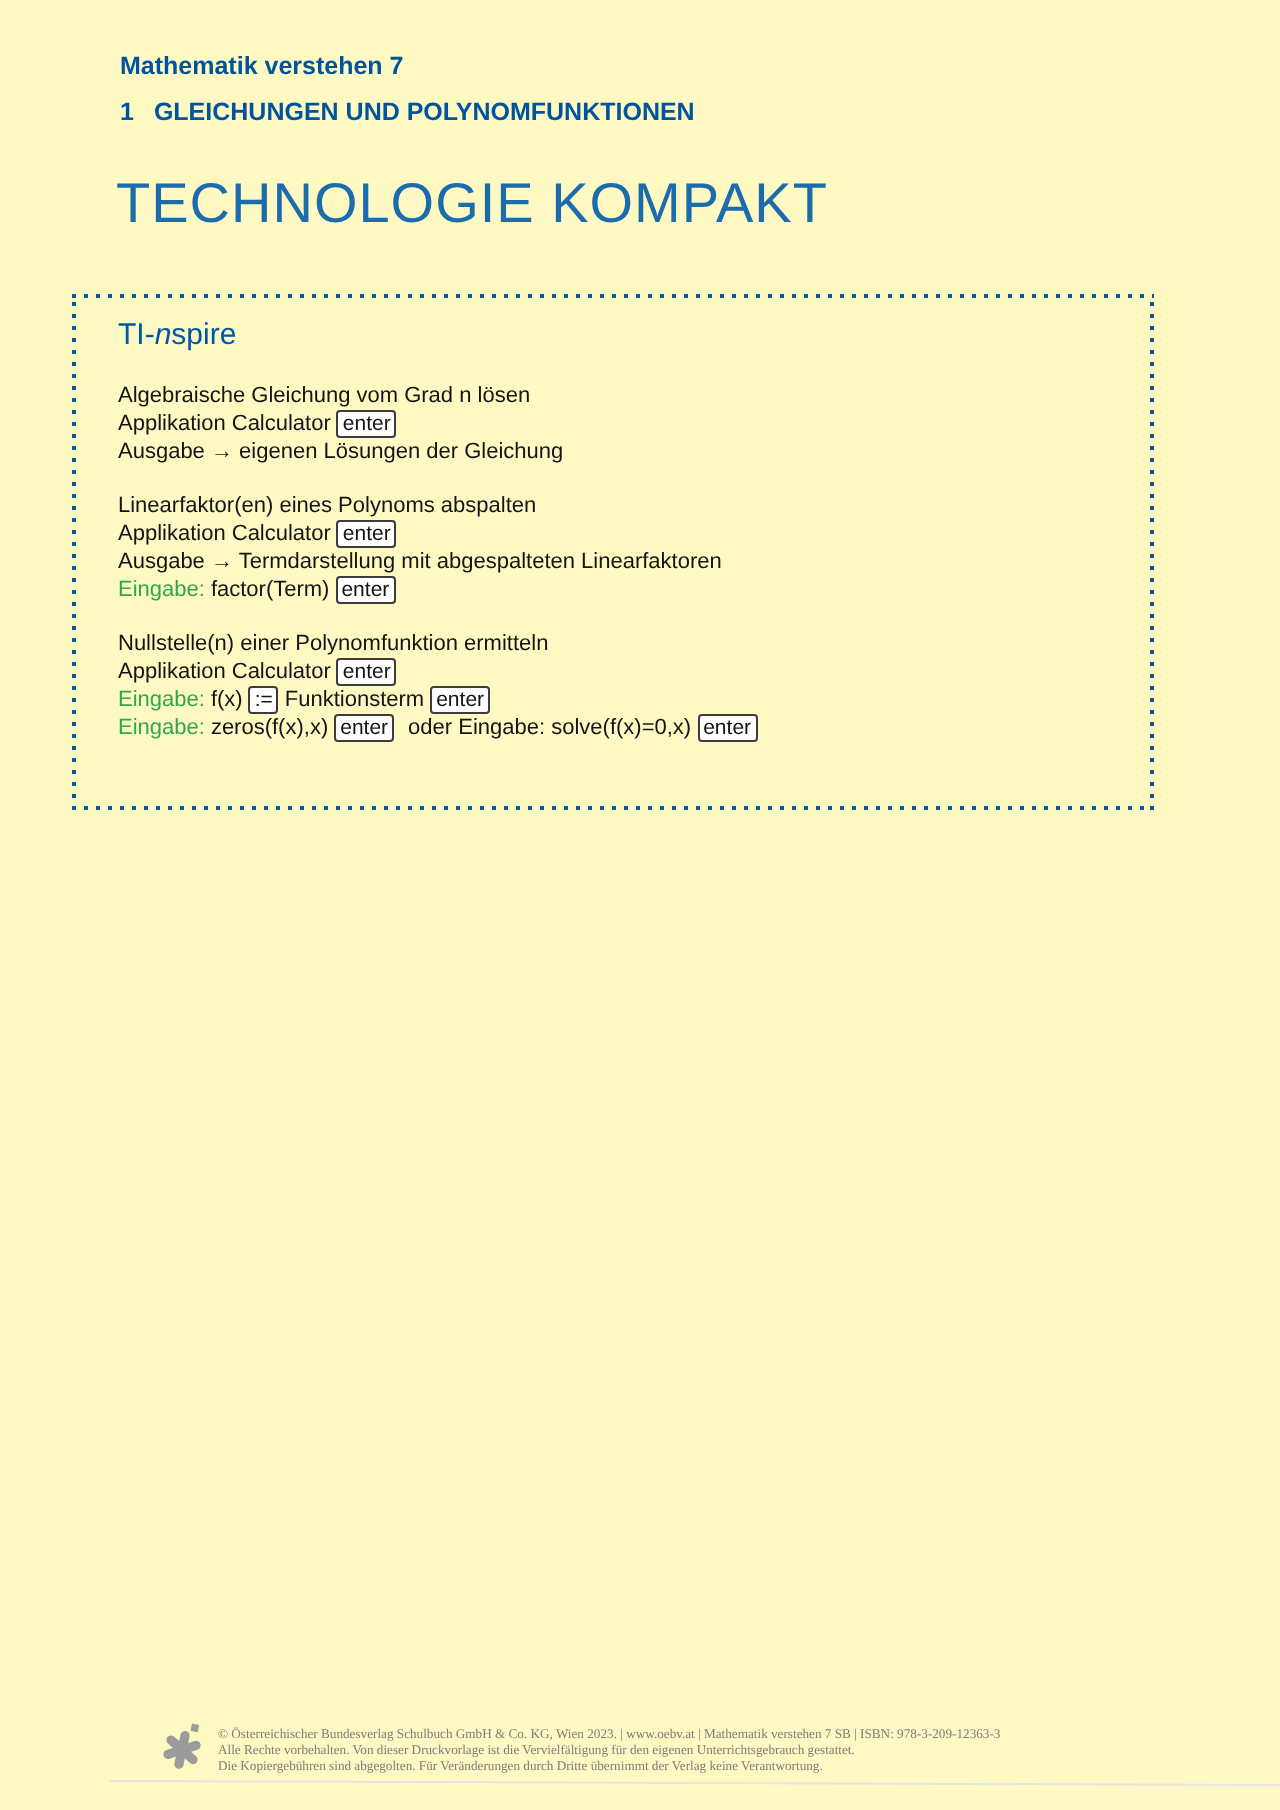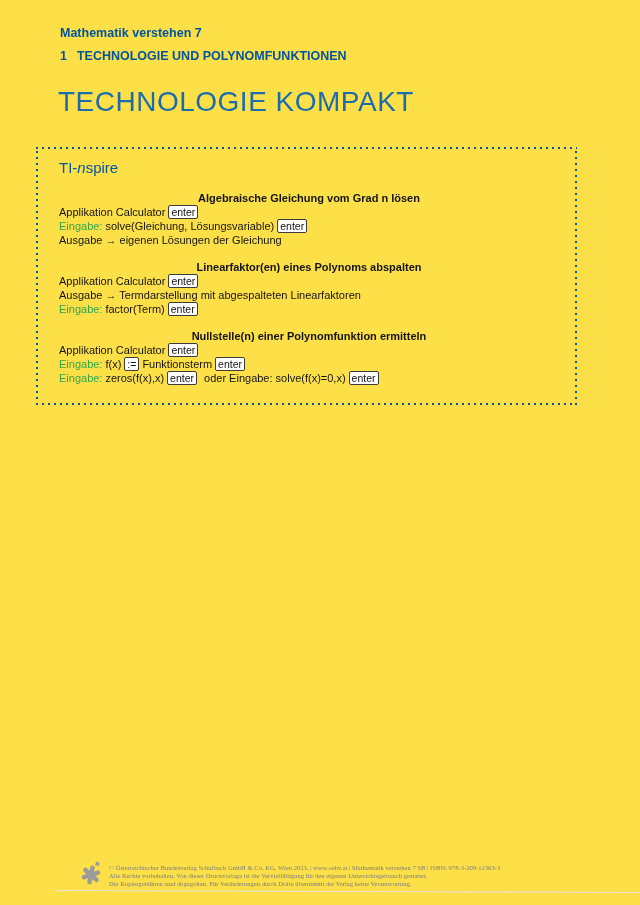--- a/index.html
+++ b/index.html
@@ -1,20 +1,20 @@
 <!DOCTYPE html>
 <html><head>
 <meta charset="utf-8">
 <style>
   html, body { margin: 0; padding: 0; background: #ffffff; }
   .page {
     position: relative;
     width: 640px;
     height: 905px;
-    background: #fde047;
+    background: #fef9c3;
     font-family: "Liberation Sans", sans-serif;
     overflow: hidden;
   }
 
   
   .header { position: absolute; left: 60px; top: 26px; color: #00549e; }
   .series-title { font-size: 12.5px; font-weight: 700; }
   .chapter-line { margin-top: 9px; font-size: 12.5px; font-weight: 700; }
   .chapter-number { margin-right: 10px; }
 
@@ -35,21 +35,21 @@
       repeating-linear-gradient(0deg,  #0d52a0 0 2px, transparent 2px 6px) 0 0 / 2px 100% no-repeat,
       repeating-linear-gradient(0deg,  #0d52a0 0 2px, transparent 2px 6px) 100% 0 / 2px 100% no-repeat;
   }
   .device-heading {
     margin: 0 0 15px 0;
     font-size: 15px; font-weight: 400; color: #0057a6;
   }
   .device-heading em { font-style: italic; }
 
   .block { margin: 0 0 13px 0; font-size: 11px; line-height: 14px; color: #141414; }
-  .block-title { font-weight: 700; text-align: center; }
+  .block-title { font-weight: 400; }
   .line span { margin-right: 3px; }
   .line span:last-child { margin-right: 0; }
   .green { color: #2ea84f; }
   .key {
     display: inline-block;
     border: 1px solid #3c3c3c; border-radius: 2px;
     padding: 0 2px; font-size: 10.5px; line-height: 12px;
     color: #141414; background: #fff;
   }
   .sep { margin-left: 4px; text-align: right; }
@@ -68,36 +68,33 @@
   }
 </style>
 </head>
 <body>
 
 <div class="page">
 
   <div class="header">
     <div class="series-title">Mathematik verstehen 7</div>
     <div class="chapter-line">
-      <span class="chapter-number">1</span><span>TECHNOLOGIE UND POLYNOMFUNKTIONEN</span>
+      <span class="chapter-number">1</span><span>GLEICHUNGEN UND POLYNOMFUNKTIONEN</span>
     </div>
   </div>
 
   <h1 class="page-title">TECHNOLOGIE KOMPAKT</h1>
 
   <section class="tech-box">
     <h2 class="device-heading"><span>TI-</span><em>n</em><span>spire</span></h2>
 
     <div class="block">
       <div class="block-title">Algebraische Gleichung vom Grad n lösen</div>
       <div class="line">
         <span>Applikation Calculator</span><span class="key">enter</span>
-      </div>
-      <div class="line">
-        <span class="green">Eingabe:</span><span>solve(Gleichung, Lösungsvariable)</span><span class="key">enter</span>
       </div>
       <div class="line">
         <span>Ausgabe → eigenen Lösungen der Gleichung</span>
       </div>
     </div>
 
     <div class="block">
       <div class="block-title">Linearfaktor(en) eines Polynoms abspalten</div>
       <div class="line">
         <span>Applikation Calculator</span><span class="key">enter</span>

